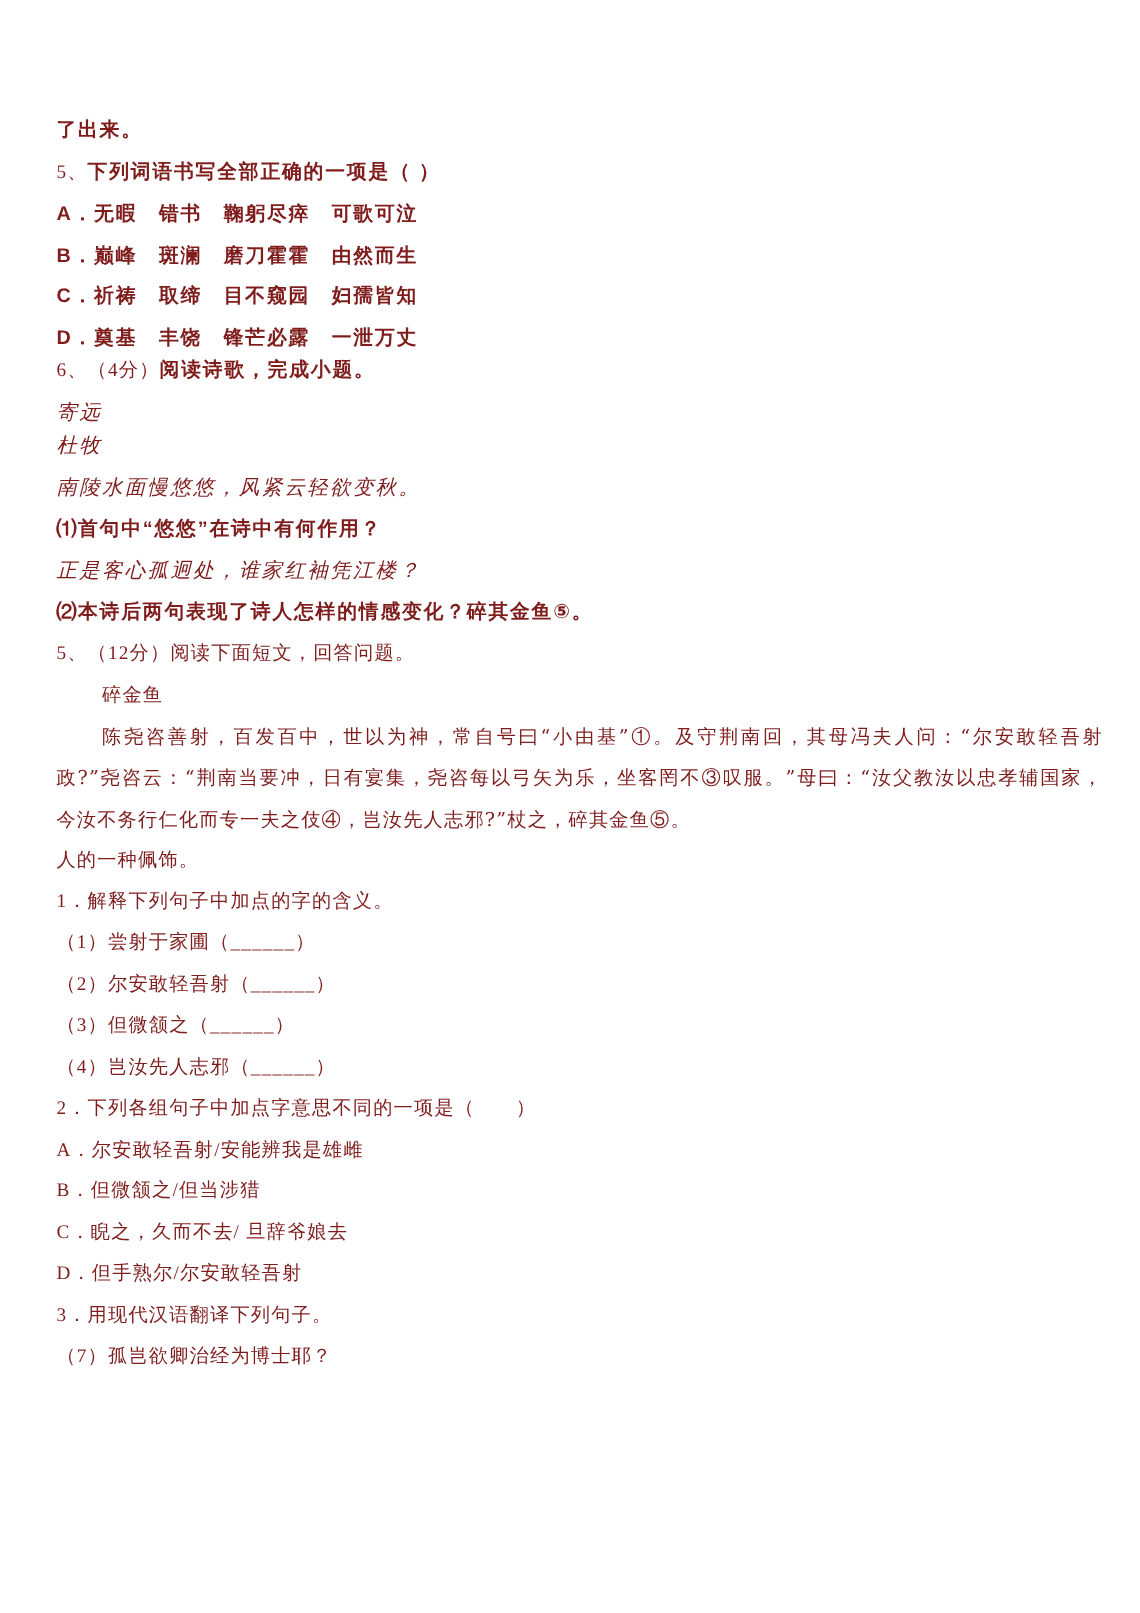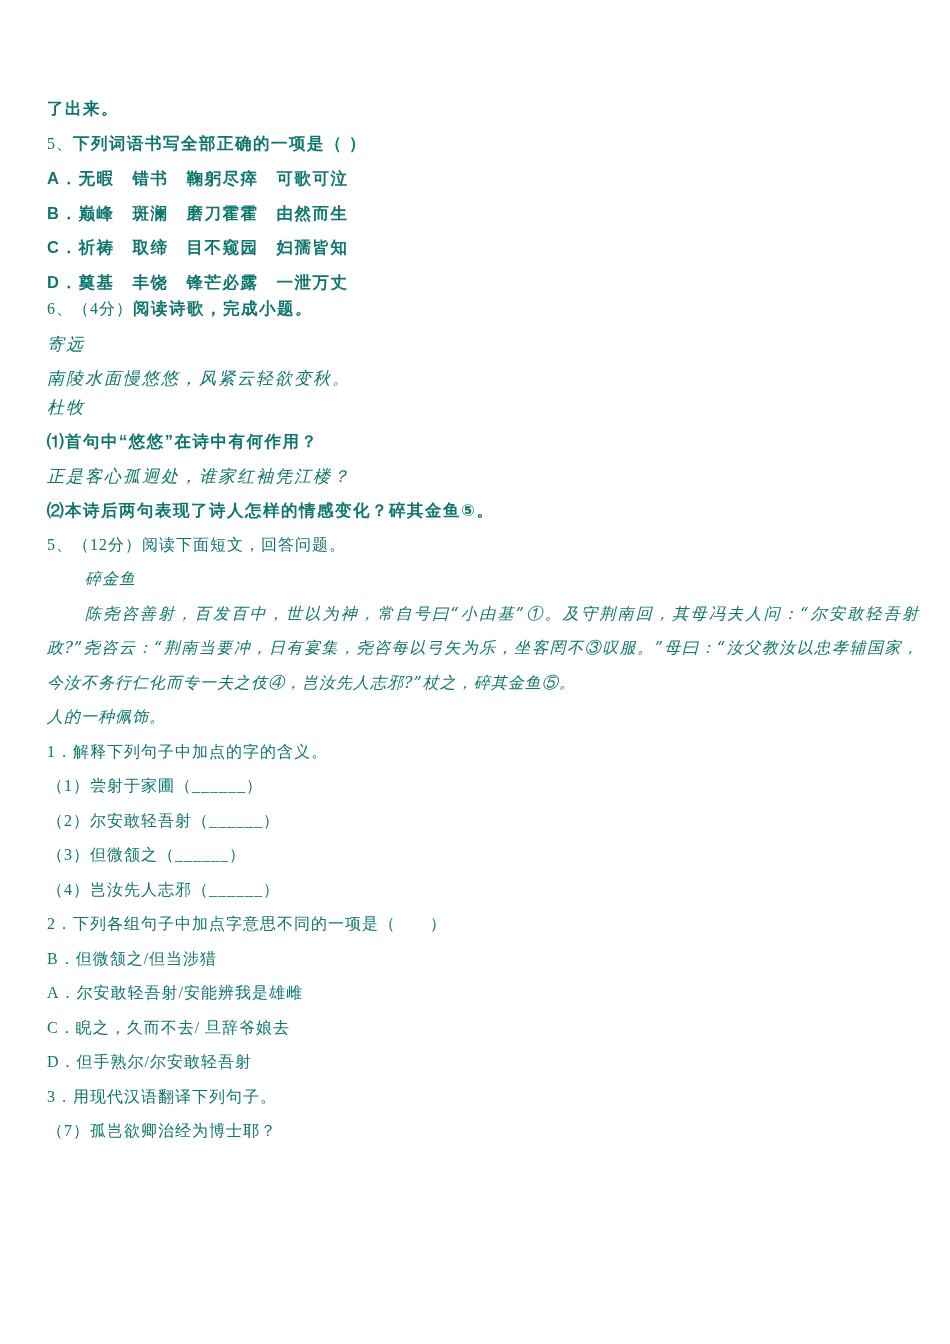--- a/index.html
+++ b/index.html
@@ -5,21 +5,21 @@
   html, body {
     margin: 0;
     padding: 0;
     background: #ffffff;
   }
   .page {
     position: relative;
     width: 944px;
     height: 1344px;
     background: #ffffff;
-    color: #0f766e;
+    color: #7f1d1d;
     box-sizing: border-box;
     padding: 91px 25px 0 47px;
     overflow: hidden;
   }
   .line {
     line-height: 34.5px;
     font-size: 16px;
     white-space: pre-wrap;
     letter-spacing: 1px;
   }
@@ -31,21 +31,20 @@
     letter-spacing: 1.5px;
   }
   
   .song {
     font-family: "Liberation Serif", "DejaVu Serif", serif;
     font-weight: 400;
   }
   
   .kai {
     font-family: "DejaVu Serif", "Liberation Serif", serif;
-    font-style: italic;
     font-weight: 400;
   }
   
   .kb {
     font-family: "DejaVu Serif", "Liberation Serif", serif;
     font-style: italic;
     font-weight: 400;
     font-size: 17px;
     letter-spacing: 2px;
   }
@@ -68,43 +67,43 @@
 
   <div class="line hei">A．无暇　错书　鞠躬尽瘁　可歌可泣</div>
   <div class="line hei">B．巅峰　斑澜　磨刀霍霍　由然而生</div>
   <div class="line hei">C．祈祷　取缔　目不窥园　妇孺皆知</div>
   <div class="line hei">D．奠基　丰饶　锋芒必露　一泄万丈</div>
 
 
   <div class="line tight-8"><span class="song">6、（4分）</span><span class="hei">阅读诗歌，完成小题。</span></div>
 
   <div class="line kb">寄远</div>
+  <div class="line kb tight-6">杜牧</div>
   <div class="line kb">南陵水面慢悠悠，风紧云轻欲变秋。</div>
-  <div class="line kb tight-6">杜牧</div>
   <div class="line hei">⑴首句中“悠悠”在诗中有何作用？</div>
 
   <div class="line kb">正是客心孤迥处，谁家红袖凭江楼？</div>
   <div class="line hei">⑵本诗后两句表现了诗人怎样的情感变化？碎其金鱼⑤。</div>
 
   <div class="line song">5、（12分）阅读下面短文，回答问题。</div>
 
   <div class="line kai indent">碎金鱼</div>
   <div class="line kai indent stretch">陈尧咨善射，百发百中，世以为神，常自号曰“小由基”①。及守荆南回，其母冯夫人问：“尔安敢轻吾射</div>
   <div class="line kai stretch">政?”尧咨云：“荆南当要冲，日有宴集，尧咨每以弓矢为乐，坐客罔不③叹服。”母曰：“汝父教汝以忠孝辅国家，</div>
   <div class="line kai">今汝不务行仁化而专一夫之伎④，岂汝先人志邪?”杖之，碎其金鱼⑤。</div>
   <div class="line kai">人的一种佩饰。</div>
 
   <div class="line song">1．解释下列句子中加点的字的含义。</div>
   <div class="line song">（1）尝射于家圃（______）</div>
   <div class="line song">（2）尔安敢轻吾射（______）</div>
   <div class="line song">（3）但微颔之（______）</div>
   <div class="line song">（4）岂汝先人志邪（______）</div>
 
   <div class="line song">2．下列各组句子中加点字意思不同的一项是（　　）</div>
+  <div class="line song">A．尔安敢轻吾射/安能辨我是雄雌</div>
   <div class="line song">B．但微颔之/但当涉猎</div>
-  <div class="line song">A．尔安敢轻吾射/安能辨我是雄雌</div>
   <div class="line song">C．睨之，久而不去/ 旦辞爷娘去</div>
   <div class="line song">D．但手熟尔/尔安敢轻吾射</div>
 
   <div class="line song">3．用现代汉语翻译下列句子。</div>
   <div class="line song">（7）孤岂欲卿治经为博士耶？</div>
 
 </div>
 
 </body></html>

